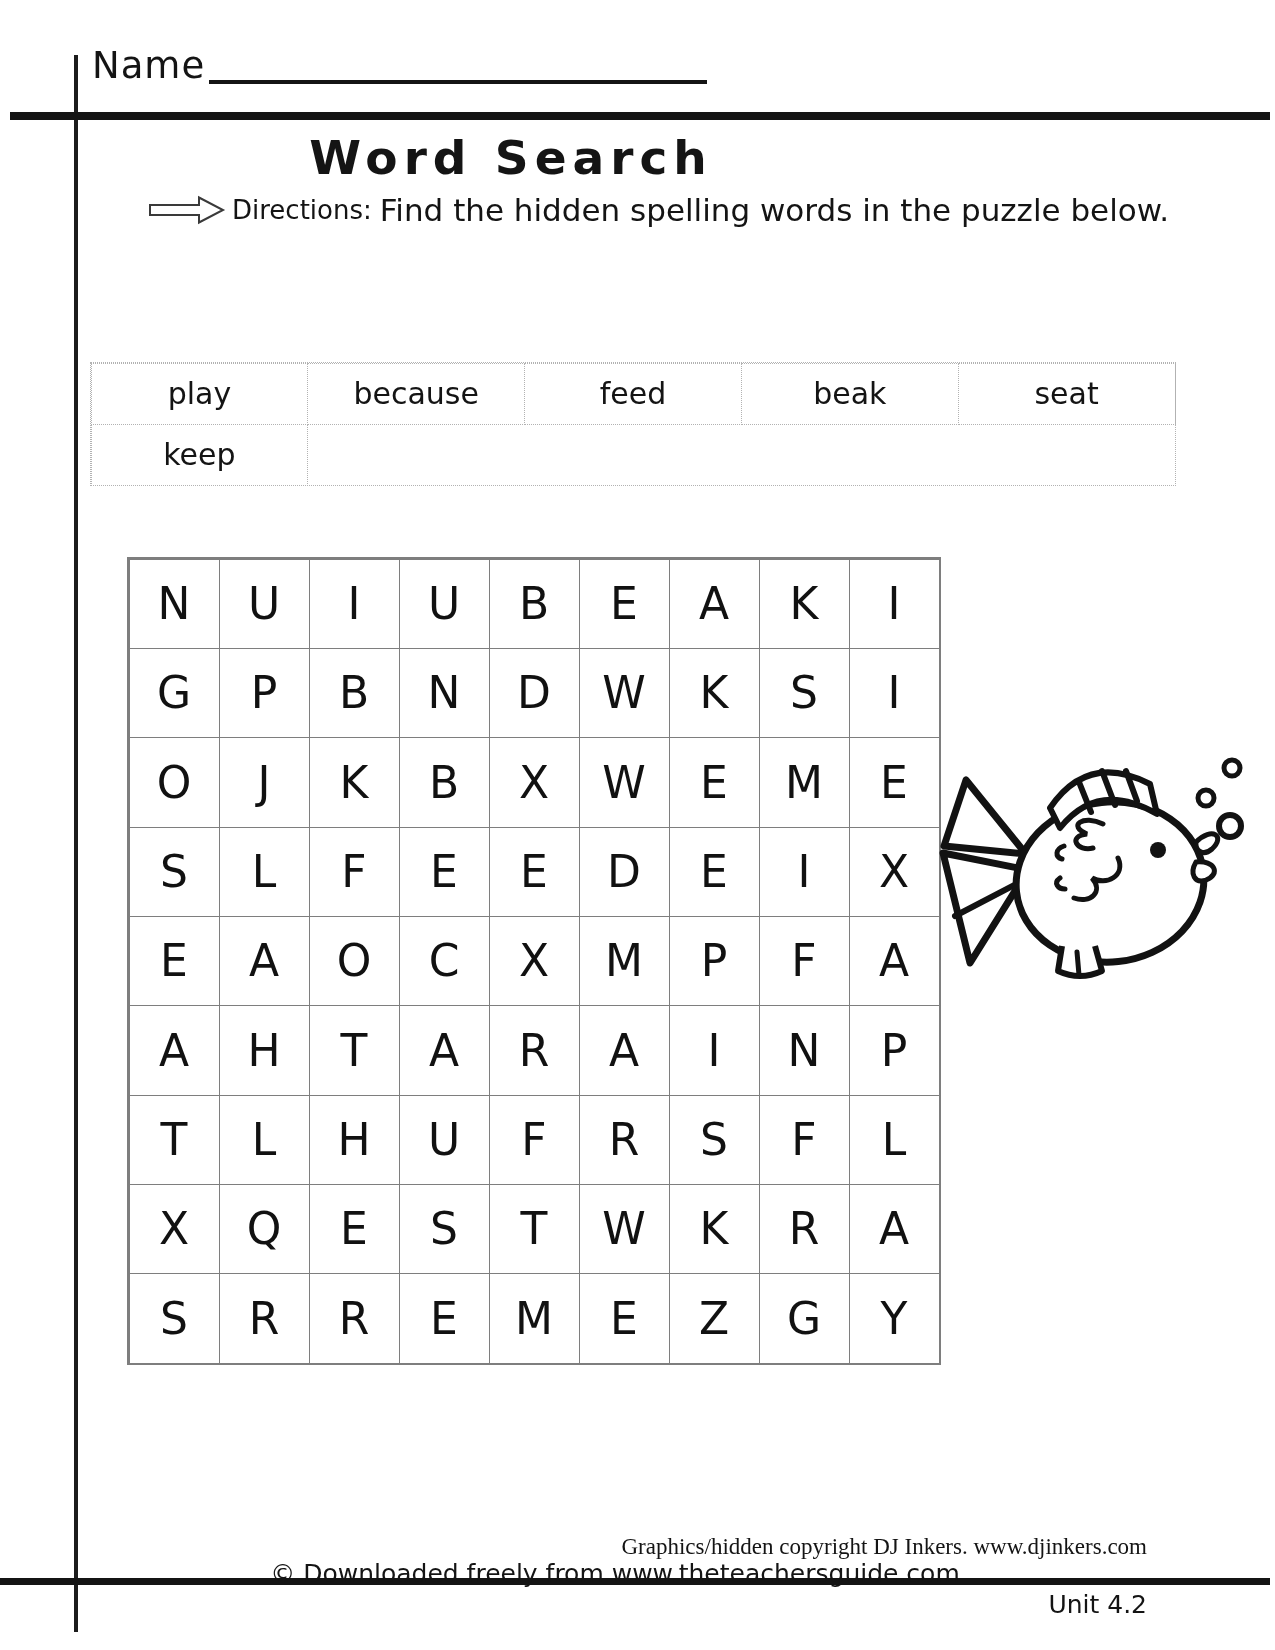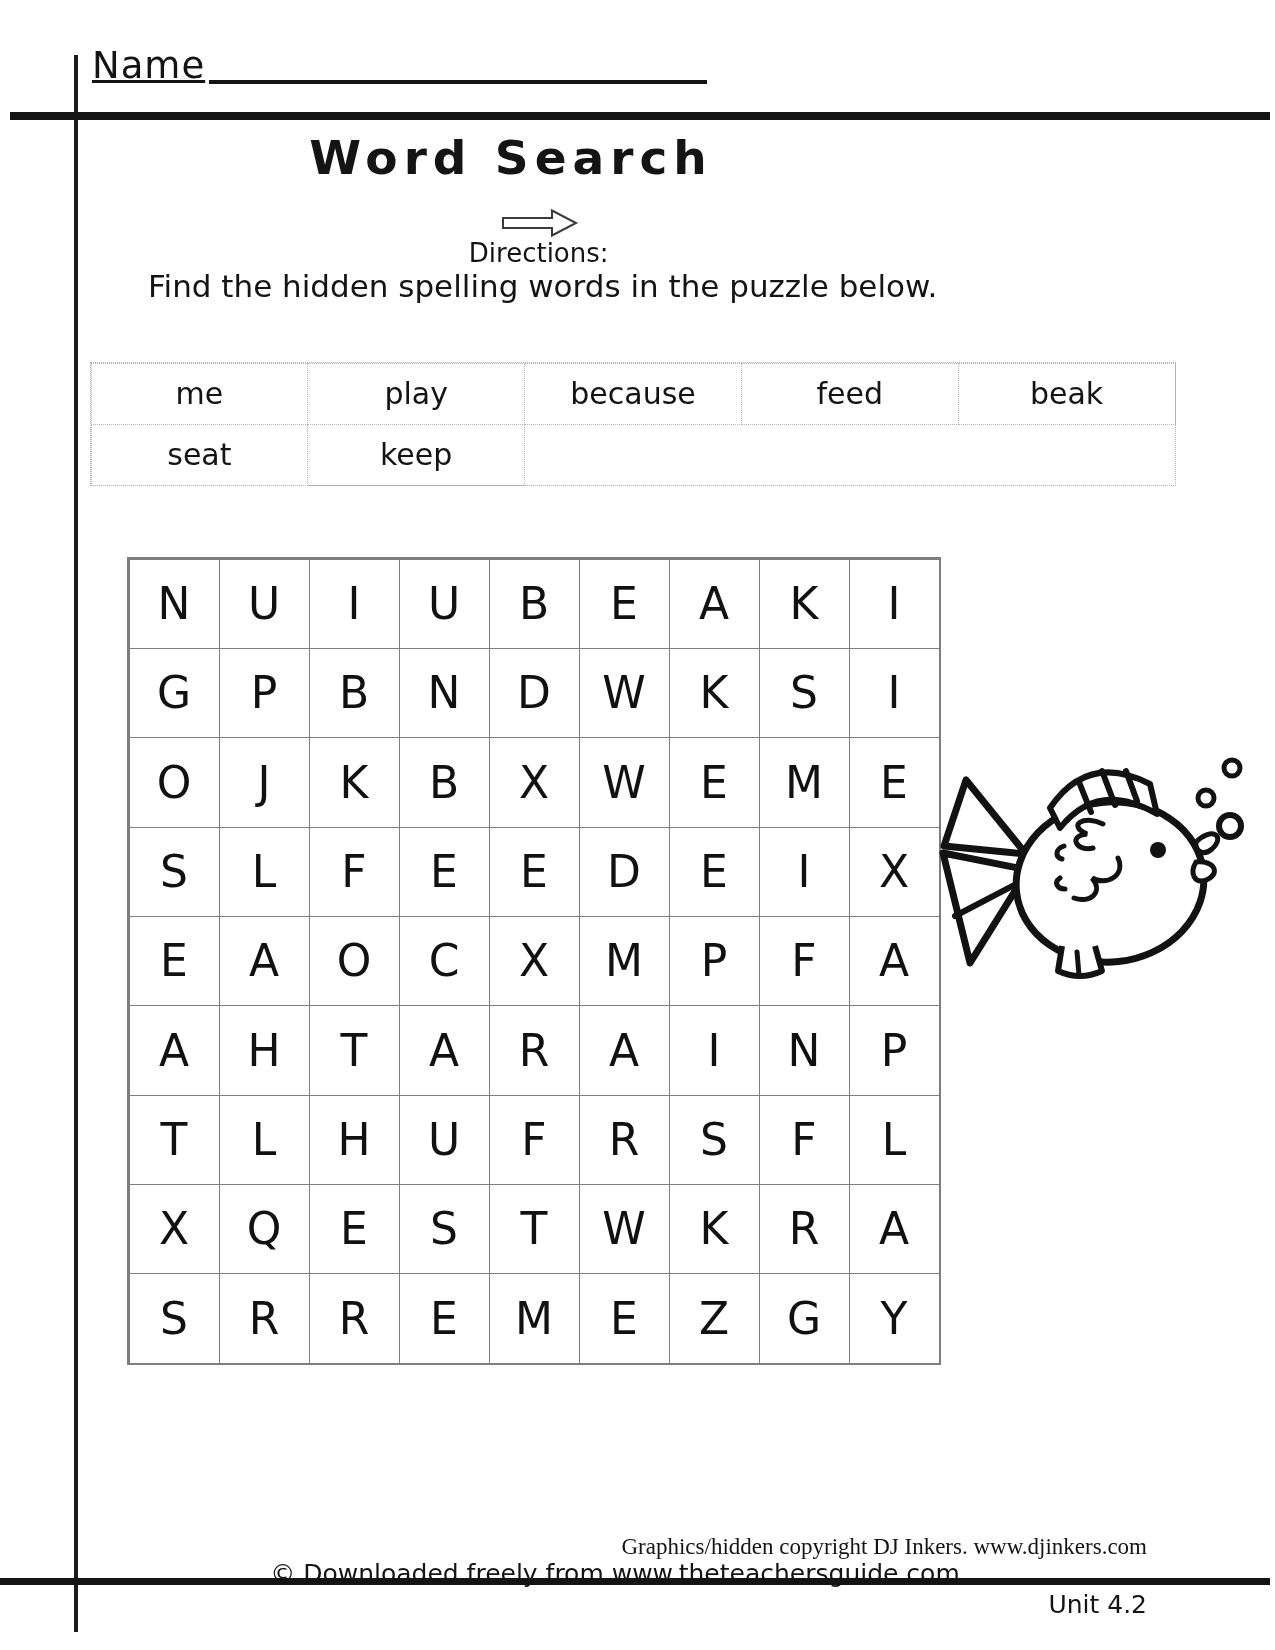--- a/index.html
+++ b/index.html
@@ -6,27 +6,27 @@
   .page{
     position:relative;width:1275px;height:1650px;background:#ffffff;
     font-family:"DejaVu Sans",sans-serif;color:#141414;overflow:hidden;
   }
   
   .vrule{position:absolute;left:74px;top:55px;width:4px;height:1577px;background:#1c1c1c;}
   .hrule-top{position:absolute;left:10px;top:112px;width:1260px;height:8px;background:#141414;}
   .hrule-bottom{position:absolute;left:0px;top:1578px;width:1270px;height:7px;background:#141414;}
   
   .name-row{position:absolute;left:92px;top:44px;display:flex;align-items:flex-end;}
-  .name-label{font-size:37px;line-height:1;letter-spacing:1px;text-decoration:underline;}
+  .name-label{font-size:37px;line-height:1;letter-spacing:1px;}
   .name-blank{display:inline-block;width:498px;height:36px;border-bottom:4px solid #141414;margin-left:4px;}
   
   .title{position:absolute;left:0;top:130px;width:1022px;text-align:center;
          font-size:47px;letter-spacing:6px;font-weight:600;}
   
-  .directions{position:absolute;left:148px;top:208px;display:flex;align-items:center;flex-direction:column;}
+  .directions{position:absolute;left:148px;top:192px;display:flex;align-items:center;}
   .dir-arrow{width:78px;height:30px;flex:0 0 auto;margin-right:6px;}
   .dir-label{font-size:26px;margin-right:8px;}
   .dir-text{font-size:31px;font-weight:400;}
   
   .word-bank{
     position:absolute;left:90px;top:362px;width:1084px;
     display:grid;grid-template-columns:repeat(5,1fr);
     border:1px dotted #b2b2b2;
   }
   .wb-cell{
@@ -69,21 +69,20 @@
 
   <div class="directions">
     <svg class="dir-arrow" viewBox="0 0 78 30" fill="none" xmlns="http://www.w3.org/2000/svg">
       <path d="M2,10 L51,10 L51,2.5 L75,15 L51,27.5 L51,20 L2,20 Z" fill="#ffffff" stroke="#3a3a3a" stroke-width="2" stroke-linejoin="miter"></path>
     </svg>
     <span class="dir-label">Directions:</span>
     <span class="dir-text">Find the hidden spelling words in the puzzle below.</span>
   </div>
 
   <div class="word-bank">
-      <div class="wb-cell">me</div>
       <div class="wb-cell">play</div>
       <div class="wb-cell">because</div>
       <div class="wb-cell">feed</div>
       <div class="wb-cell">beak</div>
       <div class="wb-cell">seat</div>
       <div class="wb-cell">keep</div>
     </div>
 
   <div class="grid">
       <div class="grid-cell">N</div>

